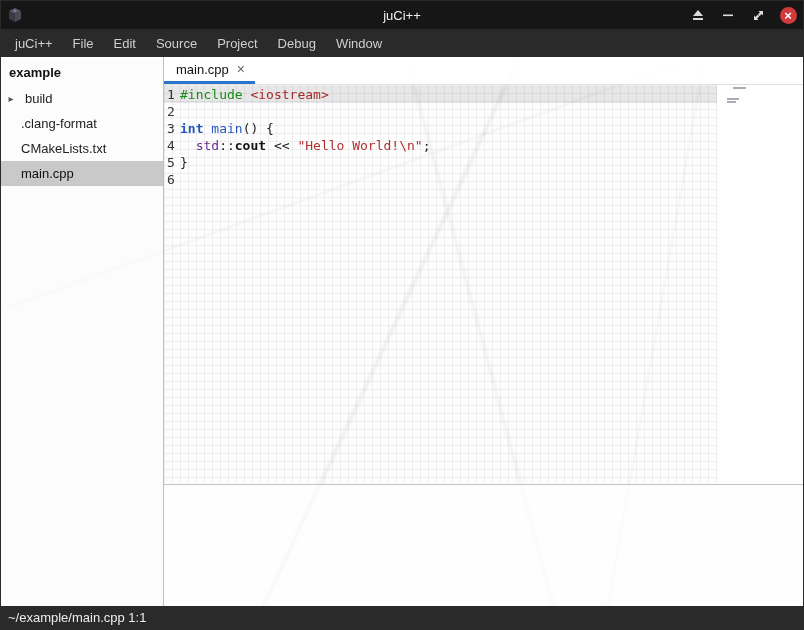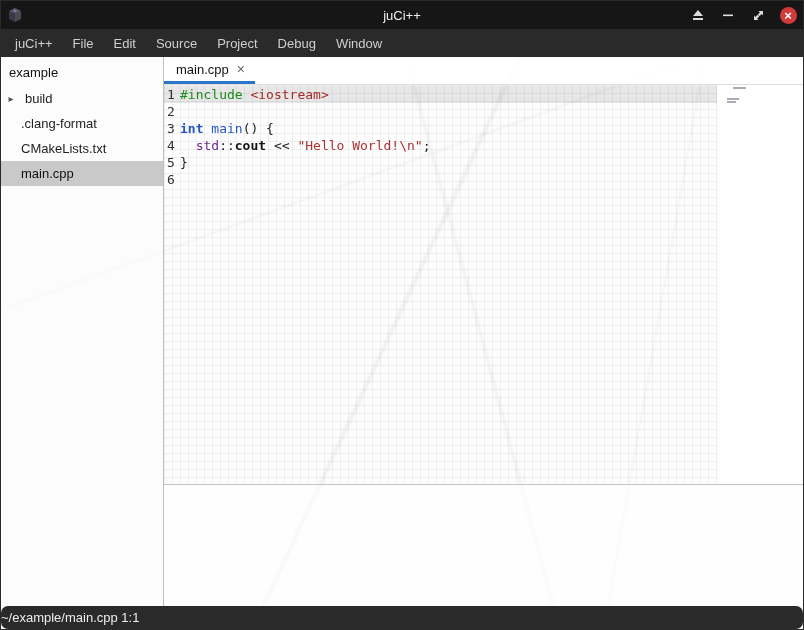--- a/index.html
+++ b/index.html
@@ -46,21 +46,21 @@
       linear-gradient(160deg, transparent 29.8%, rgba(110,120,135,0.06) 30.1%, transparent 30.4%),
       linear-gradient(100deg, transparent 78.0%, rgba(110,120,135,0.05) 78.3%, transparent 78.6%),
       #fdfdfd;
   }
 
   
   .sidebar {
     width:163px; flex:0 0 163px; border-right:1px solid #bfbfbf;
     background:rgba(251,251,251,0.55); padding-top:3px;
   }
-  .sidebar-root { font-weight:normal; color:#111; padding:5px 8px 6px 8px; }
+  .sidebar-root { font-weight:bold; color:#111; padding:5px 8px 6px 8px; }
   .tree-row { height:25px; display:flex; align-items:center; color:#222; cursor:default; }
   .tree-row .expander { width:16px; text-align:center; font-size:10px; color:#555; margin-left:2px; }
   .tree-row .tree-label { padding-left:6px; }
   .tree-row.no-exp .tree-label { padding-left:20px; }
   .tree-row.selected { background:#c9c9c9; color:#111; }
 
   
   .right-col { flex:1 1 auto; display:flex; flex-direction:column; min-width:0; }
 
   .tabbar {
@@ -101,21 +101,21 @@
   .minimap { width:86px; flex:0 0 86px; background:#ffffff; position:relative; }
   .mm-bar { position:absolute; background:#a9adb3; }
 
   .bottom-panel {
     flex:1 1 auto; border-top:1px solid #c4c4c4; background:rgba(255,255,255,0.55);
   }
 
   
   .statusbar {
     height:23px; background:#2a2a2a; color:#ececec; display:flex; align-items:center;
-    flex:0 0 auto; font-size:13px;border-radius:7px;
+    padding-left:7px; flex:0 0 auto; font-size:13px;
   }
 </style>
 </head>
 <body>
 
 <div class="window">
 
   <div class="titlebar">
     <span class="logo">
       <svg width="16" height="16" viewBox="0 0 16 16">

